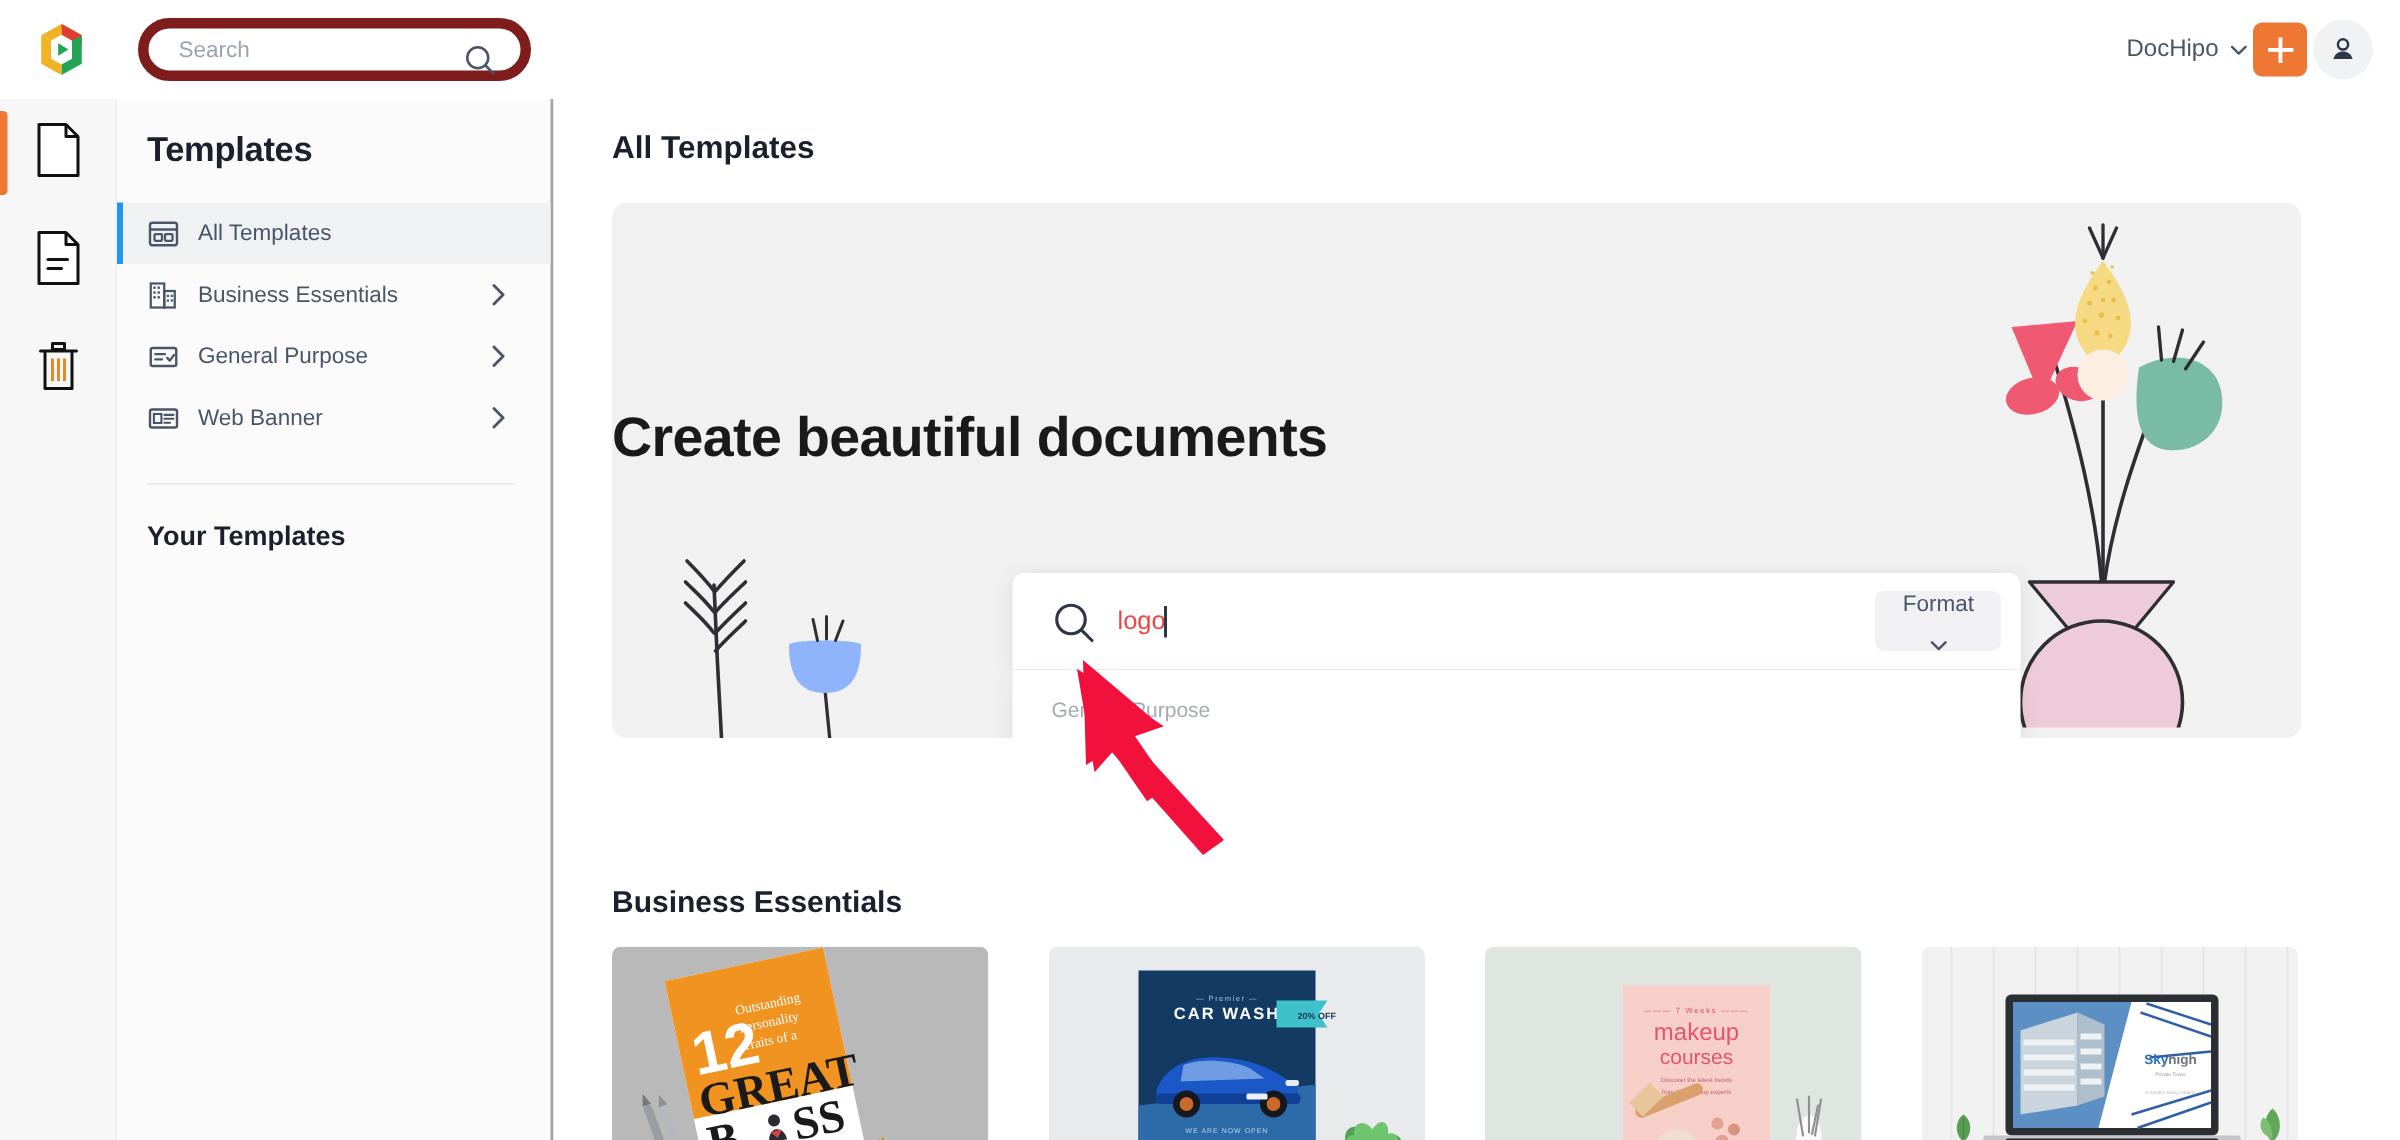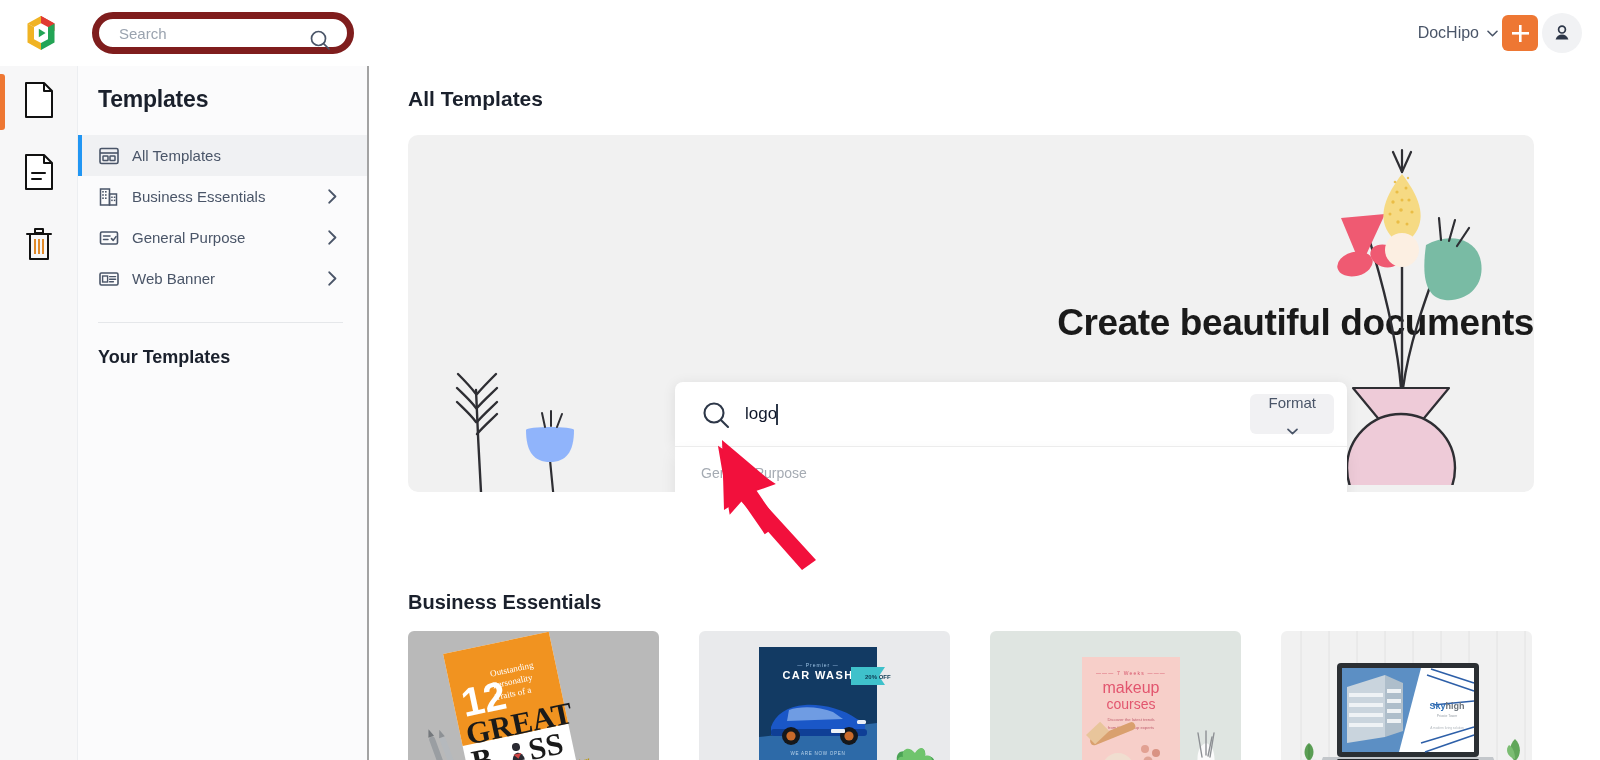--- a/index.html
+++ b/index.html
@@ -126,22 +126,22 @@
     font-size: 21px; font-weight: bold; color: #1a202c;
     margin: 21px 0 0 39px;
   }
   .hero {
     position: absolute; left: 39px; top: 69px;
     width: 1126px; height: 357px;
     background: #f1f1f1; border-radius: 10px;
     overflow: hidden;
   }
   .hero-head {
-    position: absolute; left: 0; top: 167px; width: 1126px;
-    text-align: right;
+    position: absolute; left: 0; top: 136px; width: 1126px;
+    text-align: left;
     font-size: 37px; font-weight: bold; color: #1a1a1a;
     letter-spacing: -0.4px;
   }
   .flower-left { position: absolute; left: 38px; top: 195px; }
   .flower-right { position: absolute; right: 20px; top: 5px; }
 
   
   .sw {
     position: absolute; left: 267px; top: 247px;
     width: 672px; z-index: 25;
@@ -149,21 +149,21 @@
   .sw-bar {
     position: relative; height: 64px; background: #fff;
     border-radius: 8px 8px 0 0;
     box-shadow: 0 2px 14px rgba(0,0,0,.09);
     display: flex; align-items: center;
   }
   .sw-bar input {
     position: absolute; left: 70px; top: 0; height: 64px;
     width: 460px; border: none; outline: none; background: transparent;
     font-family: "Liberation Sans", sans-serif;
-    font-size: 17px; color: #0f172a;
+    font-size: 17px; color: #ef4444;
   }
   .sw-caret {
     position: absolute; left: 101px; top: 22px;
     width: 1.5px; height: 21px; background: #2d3748;
   }
   .sw-mag { position: absolute; left: 26px; top: 18px; }
   .fmt-btn {
     position: absolute; right: 13px; top: 12px;
     height: 40px; padding: 0 18px; border-radius: 6px;
     background: #f1f1f3; display: flex; align-items: center; gap: 10px;

